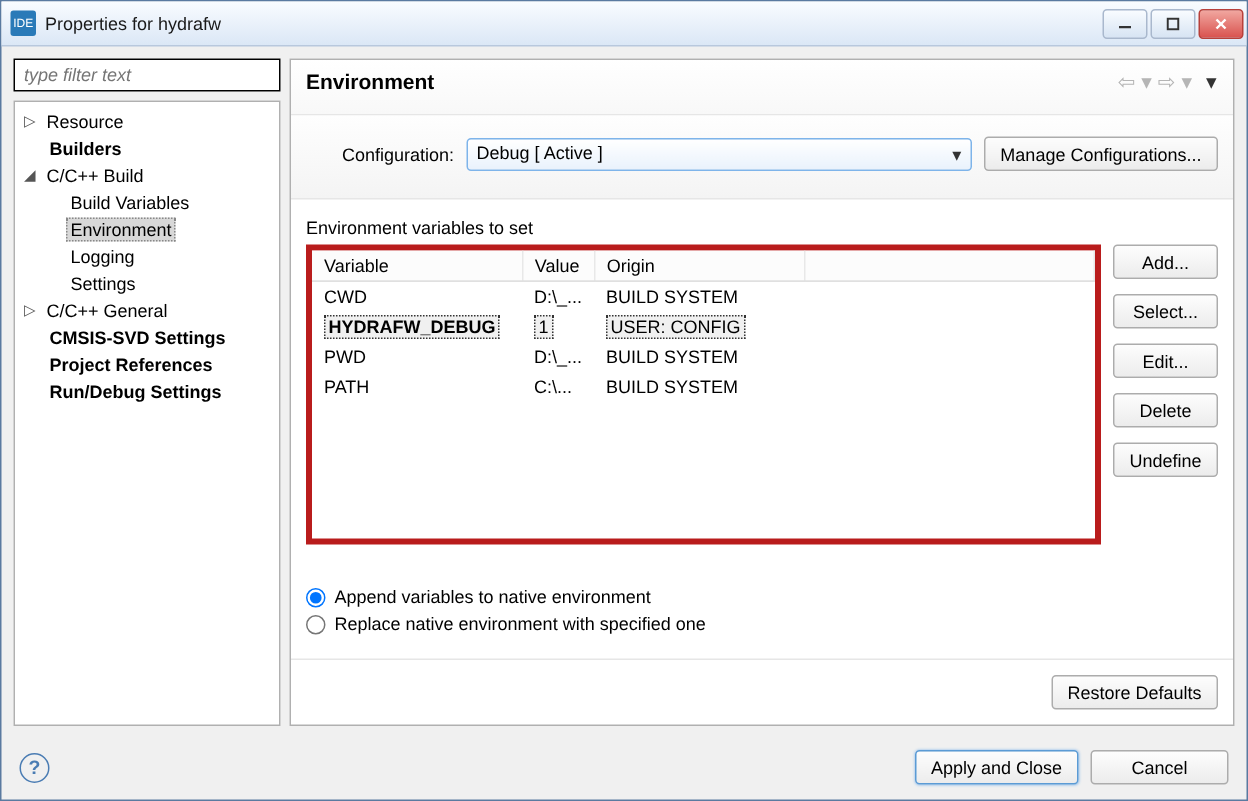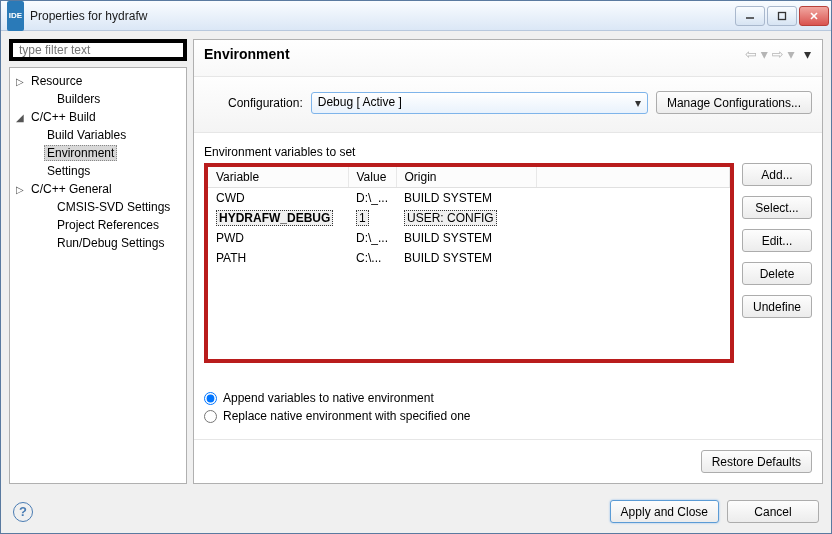--- a/index.html
+++ b/index.html
@@ -1,33 +1,33 @@
 <!DOCTYPE html>
 <html><head>
 <meta charset="utf-8">
 <style>
   * { box-sizing: border-box; font-family: "Segoe UI", Tahoma, sans-serif; font-size: 12px; }
   html, body { margin: 0; padding: 0; }
   .window { width: 832px; height: 534px; border: 1px solid #5a7aa0; background: #f0f0f0; display: flex; flex-direction: column; box-shadow: 0 0 6px rgba(0,0,0,0.3); }
   .titlebar { height: 30px; background: linear-gradient(#f9fcff, #dbe7f6); display: flex; align-items: center; padding: 0 2px 0 6px; border-bottom: 1px solid #b8c8dd; }
-  .titlebar .app-icon { width: 17px; height: 30px; background: #2a7ab8; color: #fff; font-size: 8px; font-weight: bold; display: flex; align-items: center; justify-content: center; border-radius: 2px; margin-right: 6px; }
+  .titlebar .app-icon { width: 17px; height: 17px; background: #2a7ab8; color: #fff; font-size: 8px; font-weight: normal; display: flex; align-items: center; justify-content: center; border-radius: 2px; margin-right: 6px; }
   .titlebar .title { flex: 1; color: #1a1a1a; }
   .winbtns { display: flex; gap: 2px; }
   .winbtn { width: 30px; height: 20px; border: 1px solid #a9b8cd; border-radius: 3px; background: linear-gradient(#f9fcff,#d7e4f3); display:flex; align-items:center; justify-content:center; }
   .winbtn.close { background: linear-gradient(#f1a7a0,#d9534f); border-color:#b8403a; color:#fff; font-weight:bold; }
   .winbtn svg { width:10px; height:10px; }
   .body { flex:1; display:flex; padding: 8px; gap: 6px; overflow:hidden; }
   .sidebar { width: 178px; display:flex; flex-direction:column; }
-  .filter { border:4px solid #000000; background:#fff; height:22px; padding:2px 6px; color:#888; margin-bottom:6px; }
+  .filter { border:1px solid #000000; background:#fff; height:22px; padding:2px 6px; color:#888; font-style: italic; margin-bottom:6px; }
   .tree { flex:1; border:1px solid #b0b0b0; background:#fff; padding:4px 0; overflow:auto; }
   .tree-item { display:flex; align-items:center; height:18px; padding-left:6px; cursor:default; }
   .tree-item .twisty { width:12px; display:inline-block; color:#555; font-size:10px; }
   .tree-item .label { padding:1px 3px; }
   .tree-item.selected .label { background:#d8d8d8; border:1px dotted #888; padding:0 2px; }
-  .indent1 { padding-left: 32px; } .indent2 { padding-left: 34px; }
+  .indent1 { padding-left: 8px; font-weight: bold; } .indent2 { padding-left: 34px; }
   .main { flex:1; display:flex; flex-direction:column; border:1px solid #b0b0b0; background:#fff; }
   .main-header { display:flex; align-items:center; padding:6px 10px 14px 10px; border-bottom:1px solid #e6e6e6; background:linear-gradient(#fff,#f8f8f8); }
   .main-header h2 { margin:0; font-size:14px; font-weight:bold; flex:1; }
   .nav-arrows { display:flex; gap:2px; color:#b5b5b5; }
   .nav-arrows span { font-size:14px; padding:0 1px; }
   .config-row { display:flex; align-items:center; gap:8px; padding:14px 10px 18px 34px; border-bottom:1px solid #e6e6e6; background:linear-gradient(#fefefe,#f4f4f4); }
   .config-select { flex:1; height:22px; border:1px solid #7eb4ea; border-radius:3px; background:linear-gradient(#fff,#e9f2fc); padding:2px 6px; position:relative; }
   .config-select::after { content:"▾"; position:absolute; right:6px; top:3px; color:#333; }
   .btn { height:23px; border:1px solid #acacac; border-radius:3px; background:linear-gradient(#fdfdfd,#ececec); padding:0 10px; cursor:pointer; display:inline-flex; align-items:center; justify-content:center; min-width:60px; }
   .btn.default { border-color:#5b9bd5; box-shadow:0 0 2px #7eb4ea; }
@@ -94,20 +94,23 @@
             <span class="twisty">◢</span>
             <span class="label">C/C++ Build</span>
           </div>
         <div class="tree-item indent2">
             <span class="label">Build Variables</span>
           </div>
         <div class="tree-item indent2 selected">
             <span class="label">Environment</span>
           </div>
         <div class="tree-item indent2">
+            <span class="label">Logging</span>
+          </div>
+        <div class="tree-item indent2">
             <span class="label">Settings</span>
           </div>
         <div class="tree-item">
             <span class="twisty">▷</span>
             <span class="label">C/C++ General</span>
           </div>
         <div class="tree-item indent1">
             <span class="twisty"></span>
             <span class="label">CMSIS-SVD Settings</span>
           </div>

